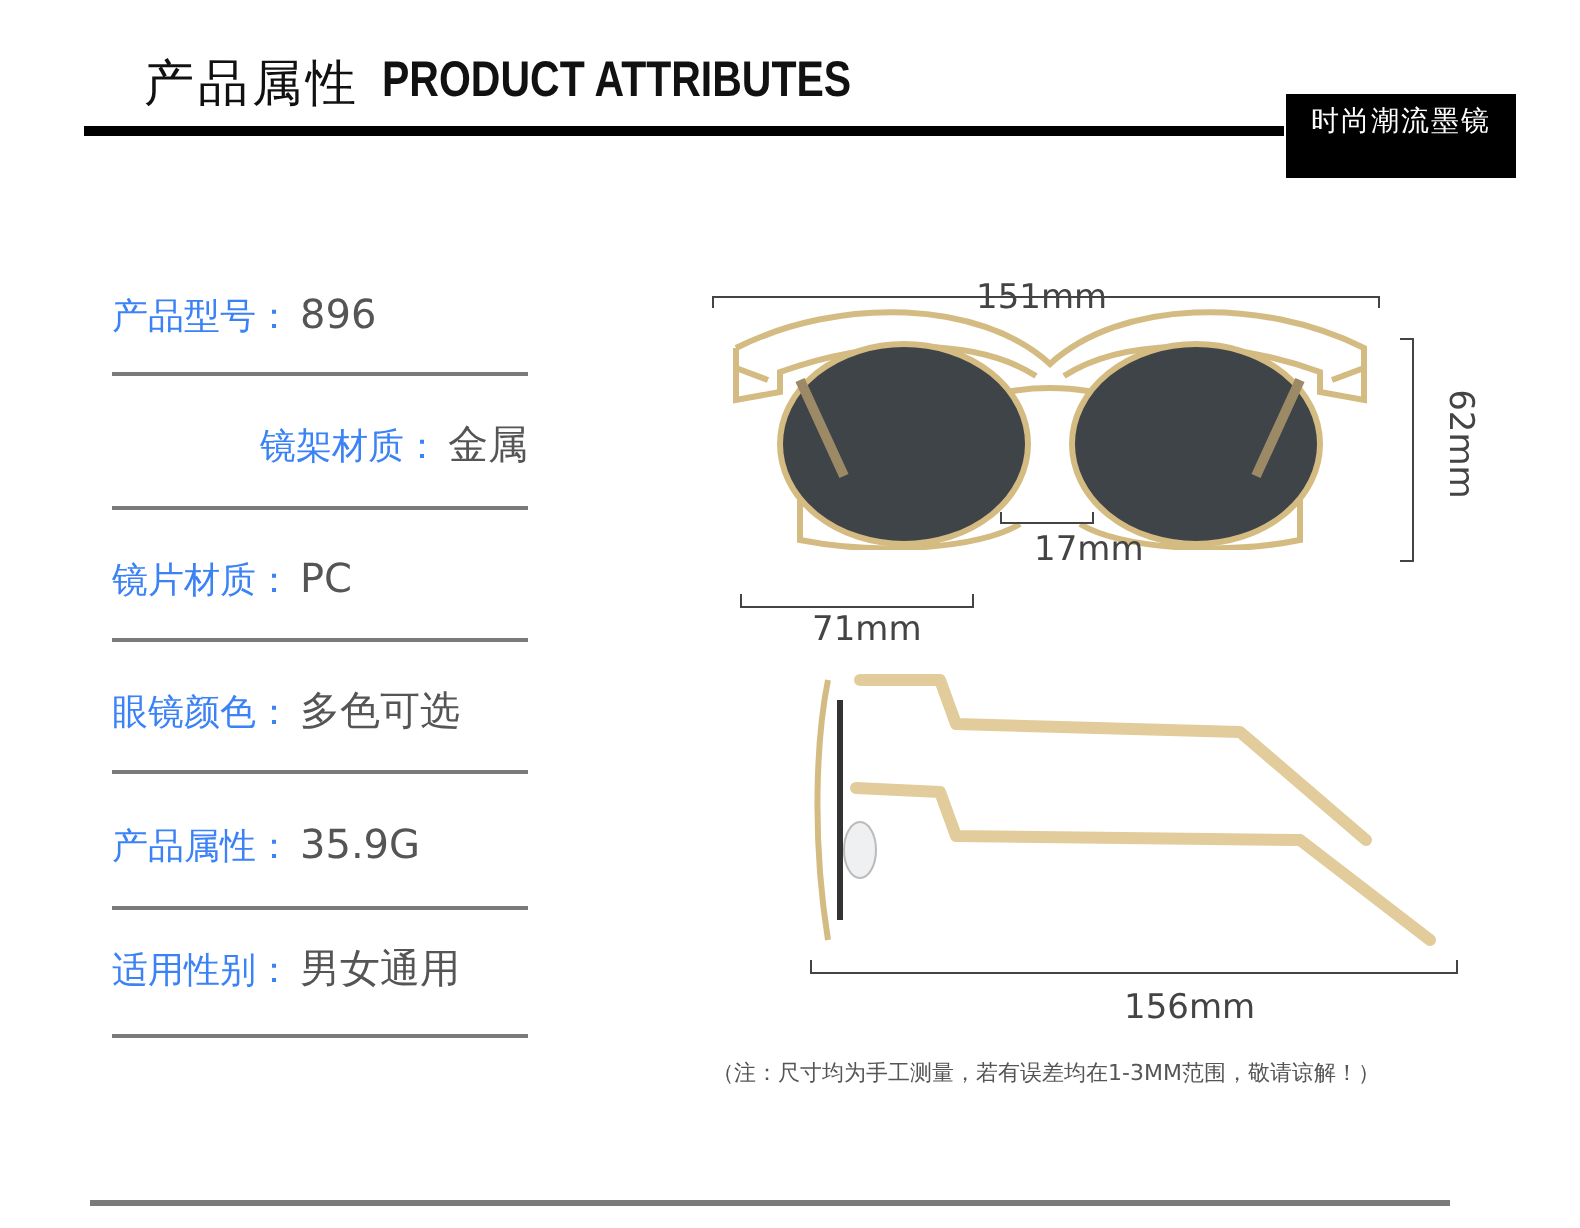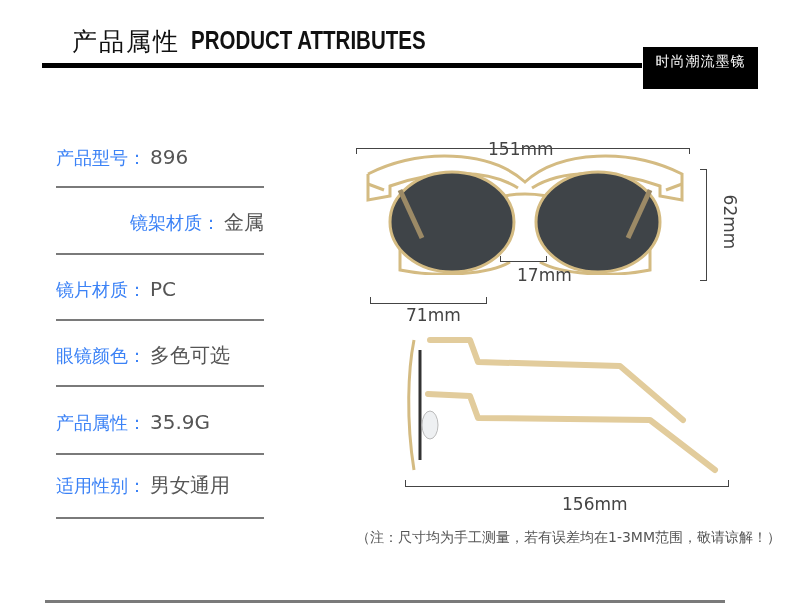--- a/index.html
+++ b/index.html
@@ -11,21 +11,21 @@
   .hdr-line { position:absolute; left:42px; top:63px; width:600px; height:5px; background:#000; }
   .badge { position:absolute; left:643px; top:47px; width:115px; height:42px; background:#000; color:#fff;
            font-size:14px; line-height:29px; text-align:center; letter-spacing:1px; }
   .attr { position:absolute; left:56px; width:208px; }
   .attr .row { height:34px; font-size:18px; line-height:34px; white-space:nowrap; }
   .attr .lbl { color:#3b82f6; }
   .attr .val { color:#555; font-size:20px; margin-left:4px; }
   .attr .sep { position:absolute; left:0; width:208px; height:2px; background:#7a7a7a; }
   .dim { position:absolute; font-size:17px; color:#444; }
   .bar { position:absolute; background:#444; }
-  .note { position:absolute; left:356px; top:529px; font-size:14px; color:#555; white-space:nowrap; }
+  .note { position:absolute; left:356px; top:529px; font-size:11px; color:#555; white-space:nowrap; }
   .foot-line { position:absolute; left:45px; top:600px; width:680px; height:3px; background:#7a7a7a; }
   svg { position:absolute; }
 </style>
 </head>
 <body>
 
 <div class="hdr-cn">产品属性</div>
 <div class="hdr-en">PRODUCT ATTRIBUTES</div>
 <div class="hdr-line"></div>
 <div class="badge">时尚潮流墨镜</div>

